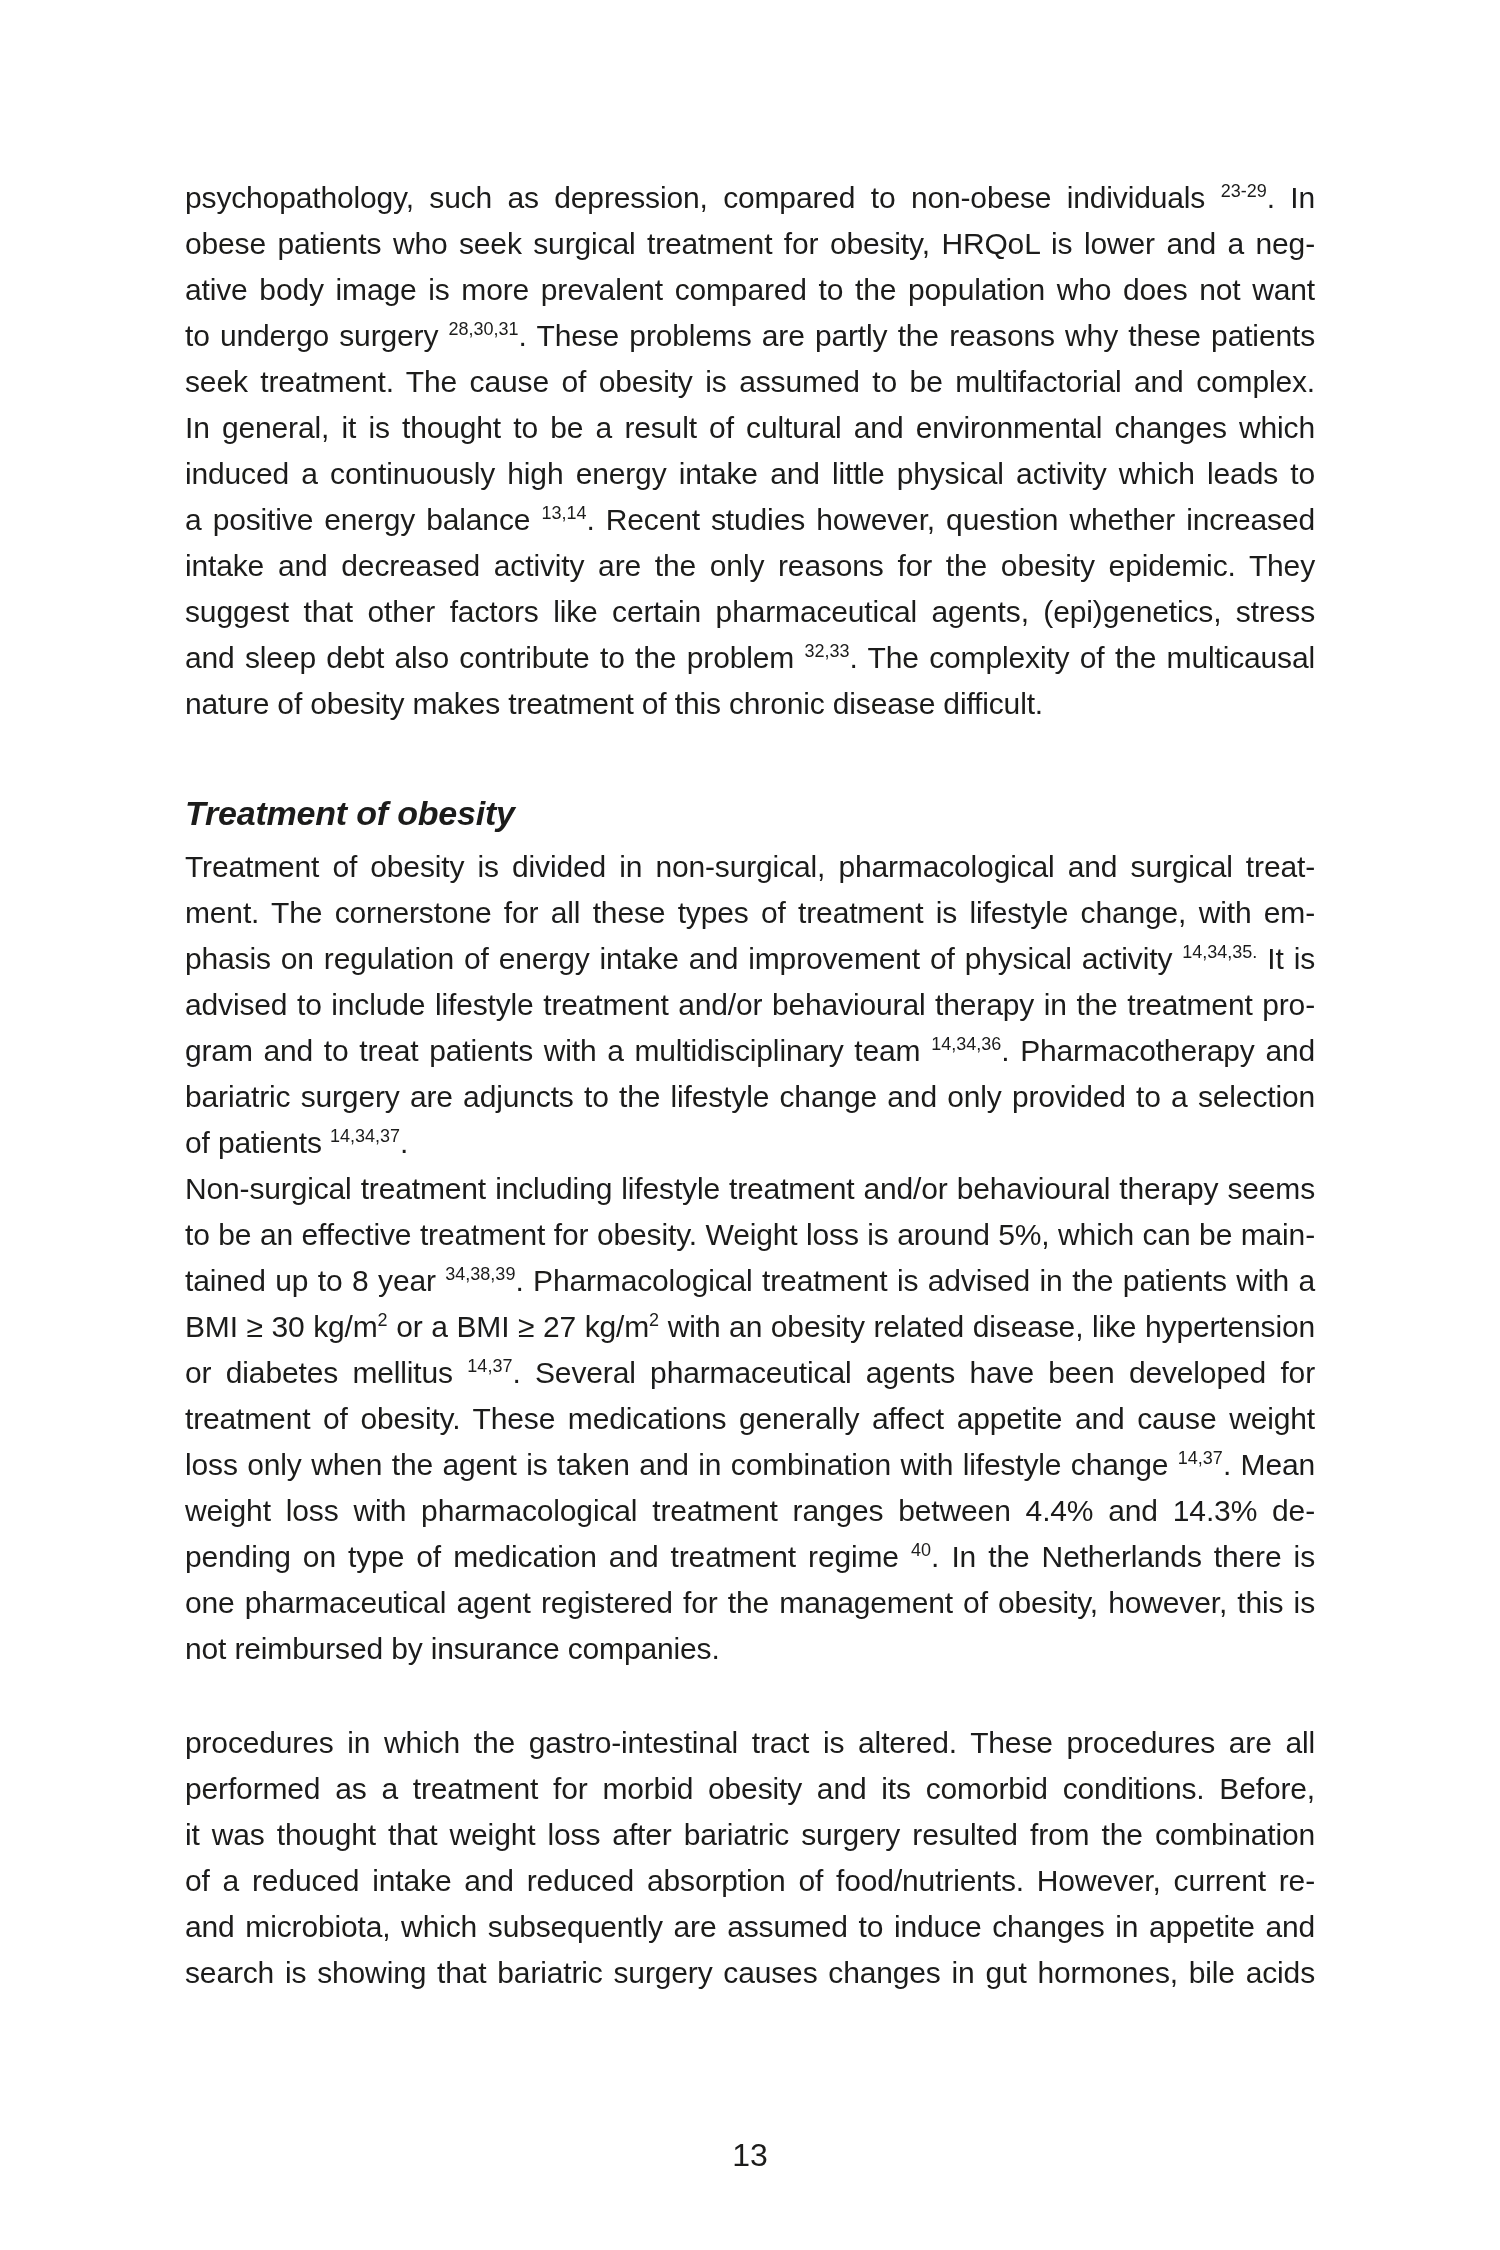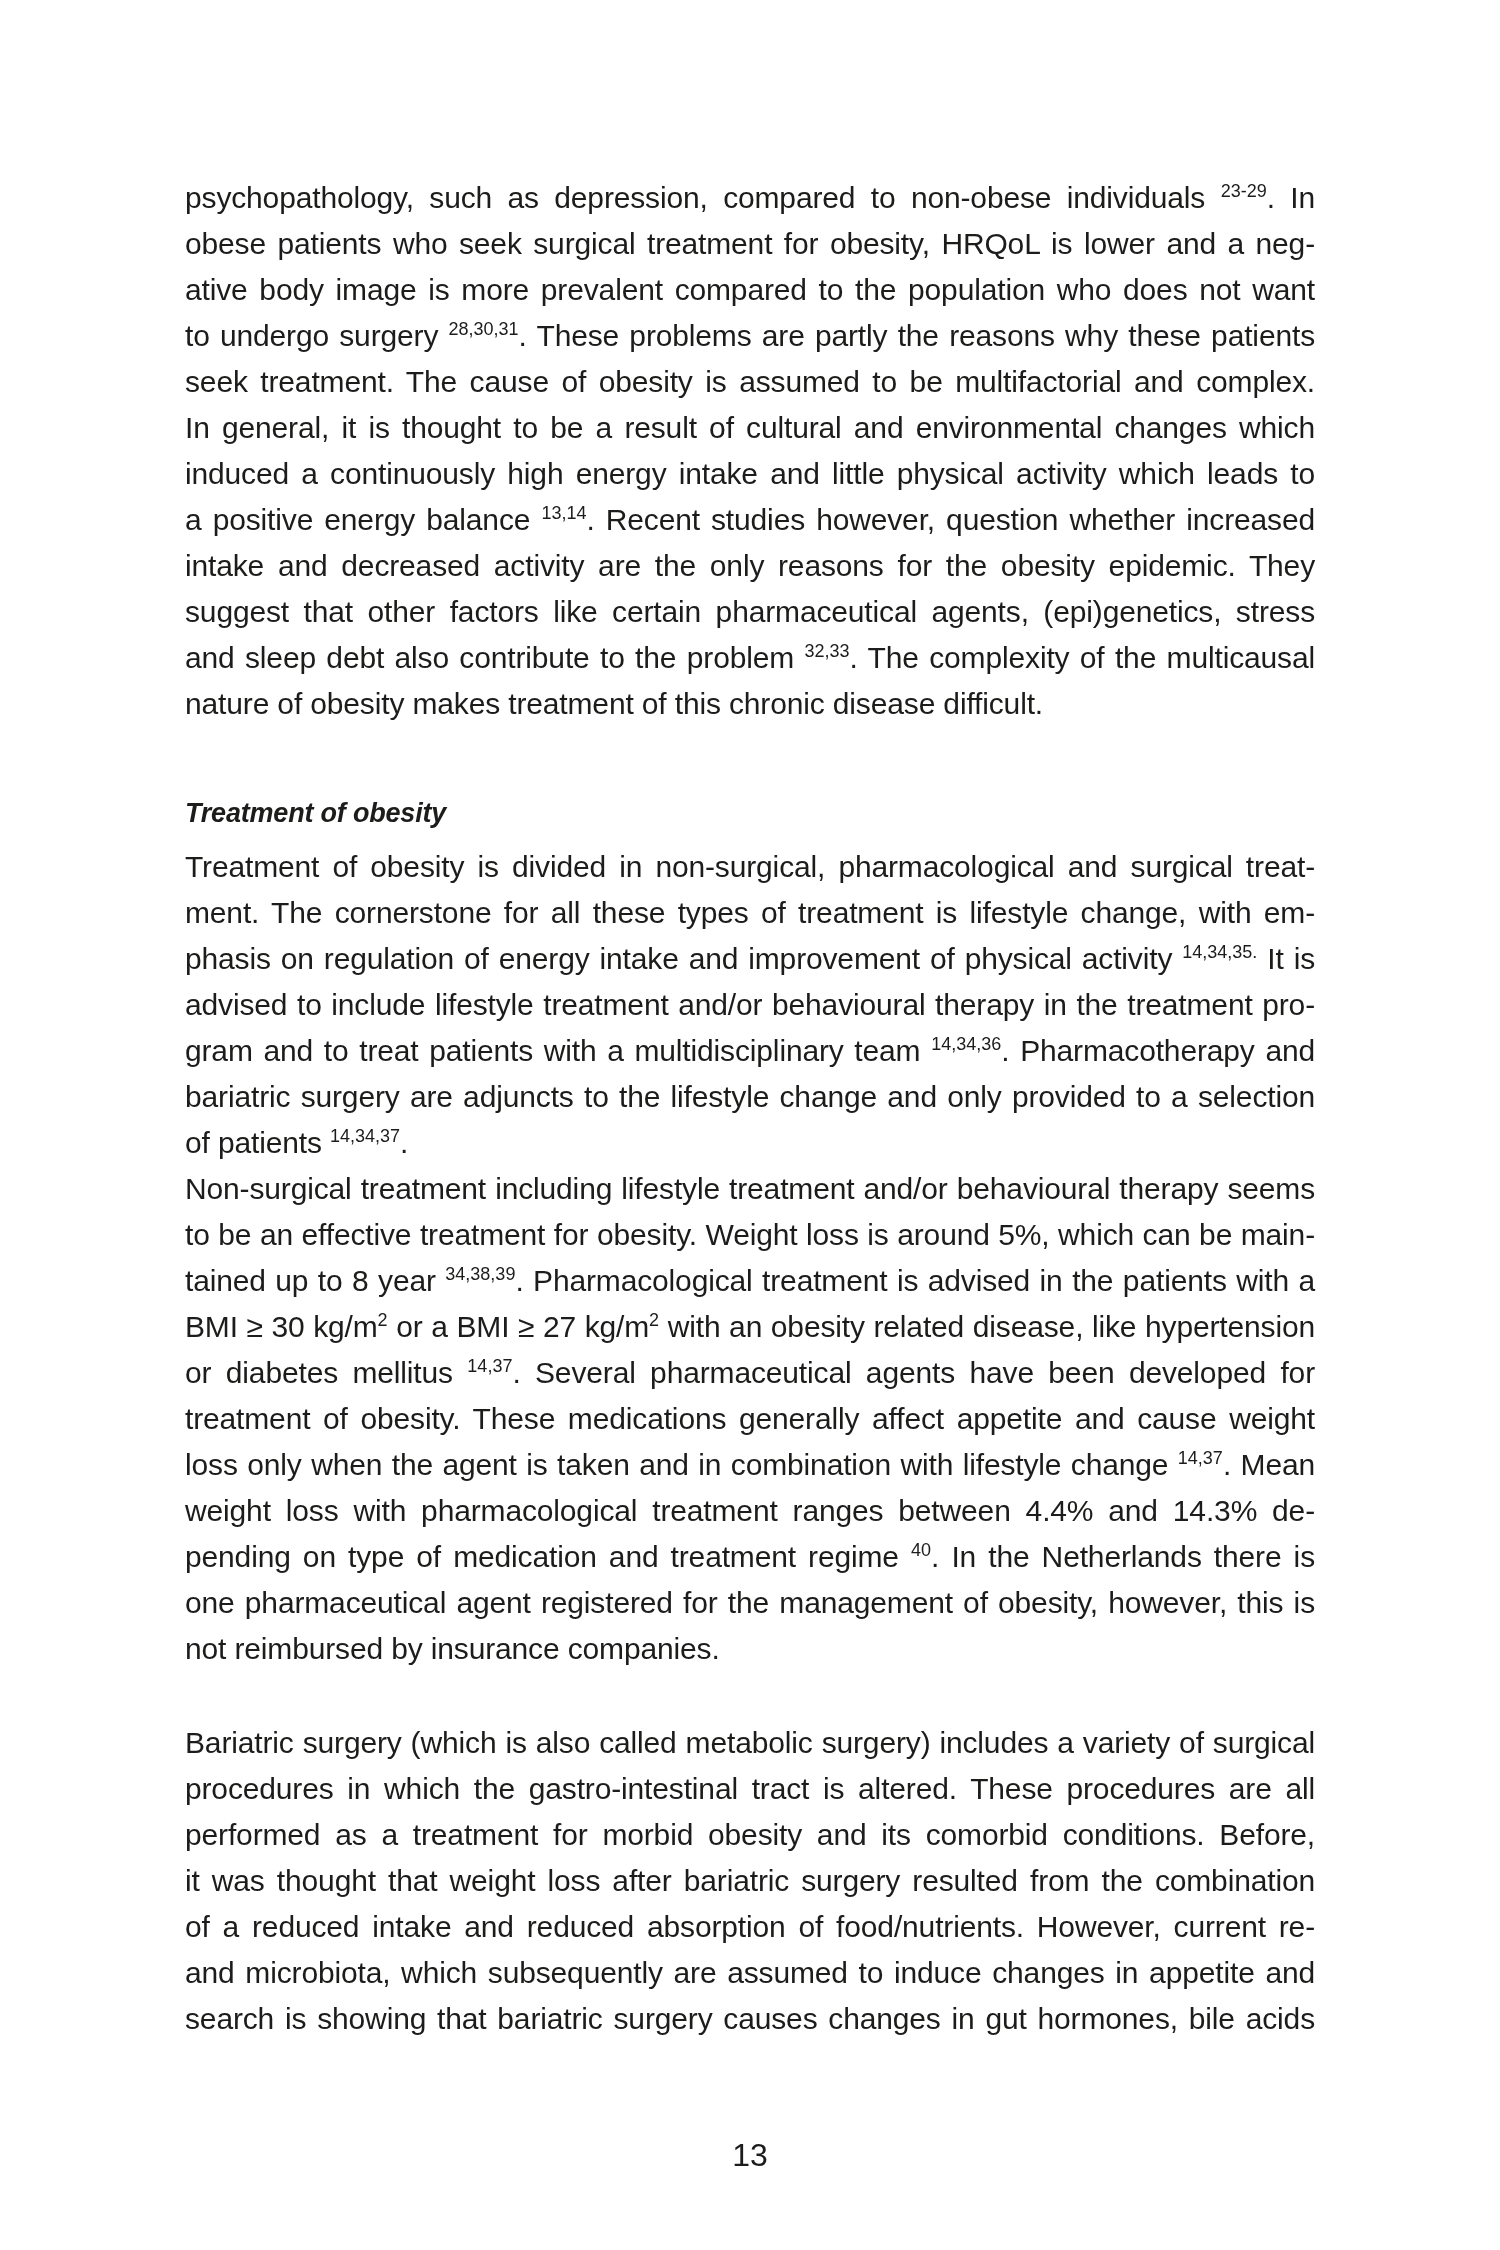--- a/index.html
+++ b/index.html
@@ -39,21 +39,21 @@
   }
   sup {
     font-size: 18px;
     line-height: 0;
     letter-spacing: 0;
     position: relative;
     top: -11px;
     vertical-align: baseline;
   }
   .heading {
-    font-size: 27px;
+    font-size: 34px;
     line-height: 46px;
     font-weight: bold;
     font-style: italic;
     margin: 63px 0 8px 0;
     letter-spacing: -0.2px;
   }
   .page-number {
     position: absolute;
     top: 2132px;
     left: 0;
@@ -99,21 +99,20 @@
         <div class="line">BMI ≥ 30 kg/m<sup>2</sup> or a BMI ≥ 27 kg/m<sup>2</sup> with an obesity related disease, like hypertension</div>
         <div class="line">or diabetes mellitus <sup>14,37</sup>. Several pharmaceutical agents have been developed for</div>
         <div class="line">treatment of obesity. These medications generally affect appetite and cause weight</div>
         <div class="line">loss only when the agent is taken and in combination with lifestyle change <sup>14,37</sup>. Mean</div>
         <div class="line">weight loss with pharmacological treatment ranges between 4.4% and 14.3% de-</div>
         <div class="line">pending on type of medication and treatment regime <sup>40</sup>. In the Netherlands there is</div>
         <div class="line">one pharmaceutical agent registered for the management of obesity, however, this is</div>
         <div class="line last-line">not reimbursed by insurance companies.</div>
       </div>
     <div class="para gap-before continues">
-        <div class="line">Bariatric surgery (which is also called metabolic surgery) includes a variety of surgical</div>
         <div class="line">procedures in which the gastro-intestinal tract is altered. These procedures are all</div>
         <div class="line">performed as a treatment for morbid obesity and its comorbid conditions. Before,</div>
         <div class="line">it was thought that weight loss after bariatric surgery resulted from the combination</div>
         <div class="line">of a reduced intake and reduced absorption of food/nutrients. However, current re-</div>
         <div class="line">and microbiota, which subsequently are assumed to induce changes in appetite and</div>
         <div class="line">search is showing that bariatric surgery causes changes in gut hormones, bile acids</div>
       </div>
   </div>
   <div class="page-number">13</div>
 </article>

